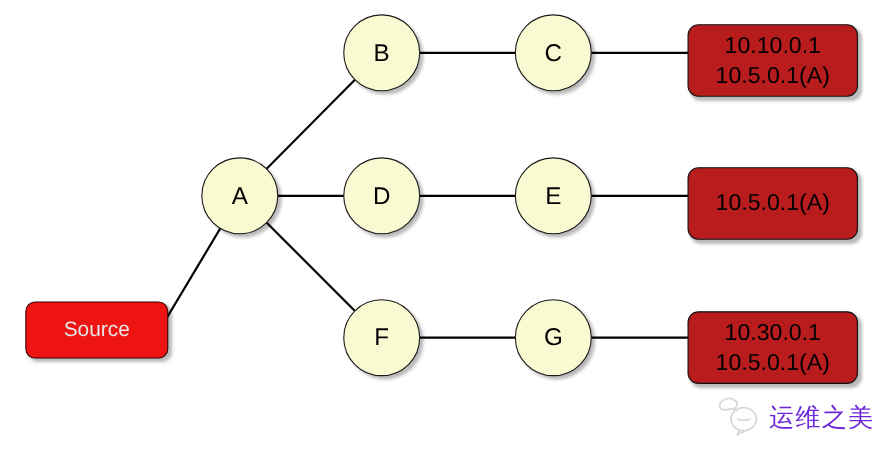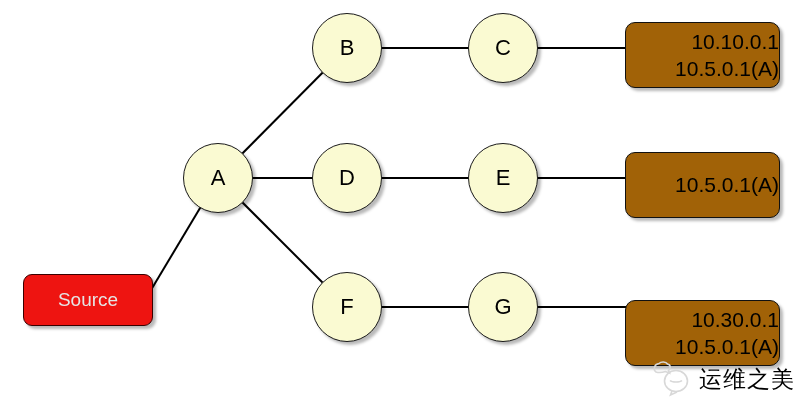--- a/index.html
+++ b/index.html
@@ -28,23 +28,23 @@
     font-size: 22px; color: #000000;
     z-index: 2;
     box-sizing: border-box;
   }
   .dest-box {
     position: absolute;
     left: 625px;
     width: 155px; height: 66px;
     border: 1.5px solid #111111;
     border-radius: 10px;
-    background: #a16207;
+    background: #b91c1c;
     box-shadow: 3px 3px 3px rgba(0,0,0,0.28);
-    display: flex; flex-direction: column; align-items: flex-end; justify-content: center;
+    display: flex; flex-direction: column; align-items: center; justify-content: center;
     font-size: 21px; line-height: 1.3; color: #000000;
     z-index: 2;
     box-sizing: border-box;
   }
   .source-box {
     position: absolute;
     left: 23px; top: 274px;
     width: 130px; height: 52px;
     border: 1.5px solid #3a0000;
     border-radius: 9px;
@@ -58,21 +58,21 @@
   .watermark {
     position: absolute;
     left: 652px; top: 360px;
     display: flex; align-items: center;
     z-index: 3;
     user-select: none;
   }
   .watermark-text {
     font-size: 23px;
     letter-spacing: 1px;
-    color: #000000;
+    color: #6d28d9;
     margin-left: 5px;
   }
 </style>
 </head>
 <body>
 
 <div class="stage">
 
   <svg class="edges-layer" id="edges-layer" viewBox="0 0 800 415" xmlns="http://www.w3.org/2000/svg">
       <line x1="148" y1="295" x2="218" y2="178" stroke="#000000" stroke-width="2"></line>
@@ -99,21 +99,21 @@
     <span>Source</span>
   </div>
 
   <div class="dest-box" style="top:22px;">
     <span>10.10.0.1</span>
     <span>10.5.0.1(A)</span>
   </div>
   <div class="dest-box" style="top:152px;">
     <span>10.5.0.1(A)</span>
   </div>
-  <div class="dest-box" style="top:300px;">
+  <div class="dest-box" style="top:283px;">
     <span>10.30.0.1</span>
     <span>10.5.0.1(A)</span>
   </div>
 
   <div class="watermark">
     <svg width="42" height="38" viewBox="0 0 42 38" xmlns="http://www.w3.org/2000/svg" fill="none" stroke="#d8d8d8" stroke-width="1.6">
       <path d="M4 12 C1 10, 2 4, 7 3.5 C9 1.5, 14 1.5, 15.5 4 C19 4.5, 19 9, 16.5 10.5 L17.5 13 L13.5 11.5 C10.5 12.5, 6.5 12.8, 4 12 Z"></path>
       <ellipse cx="24" cy="21" rx="11.5" ry="10.5"></ellipse>
       <path d="M18 20.5 C20 22.5, 28 22.5, 30 20.5"></path>
       <path d="M20 31 L18.5 35 L25 32"></path>

